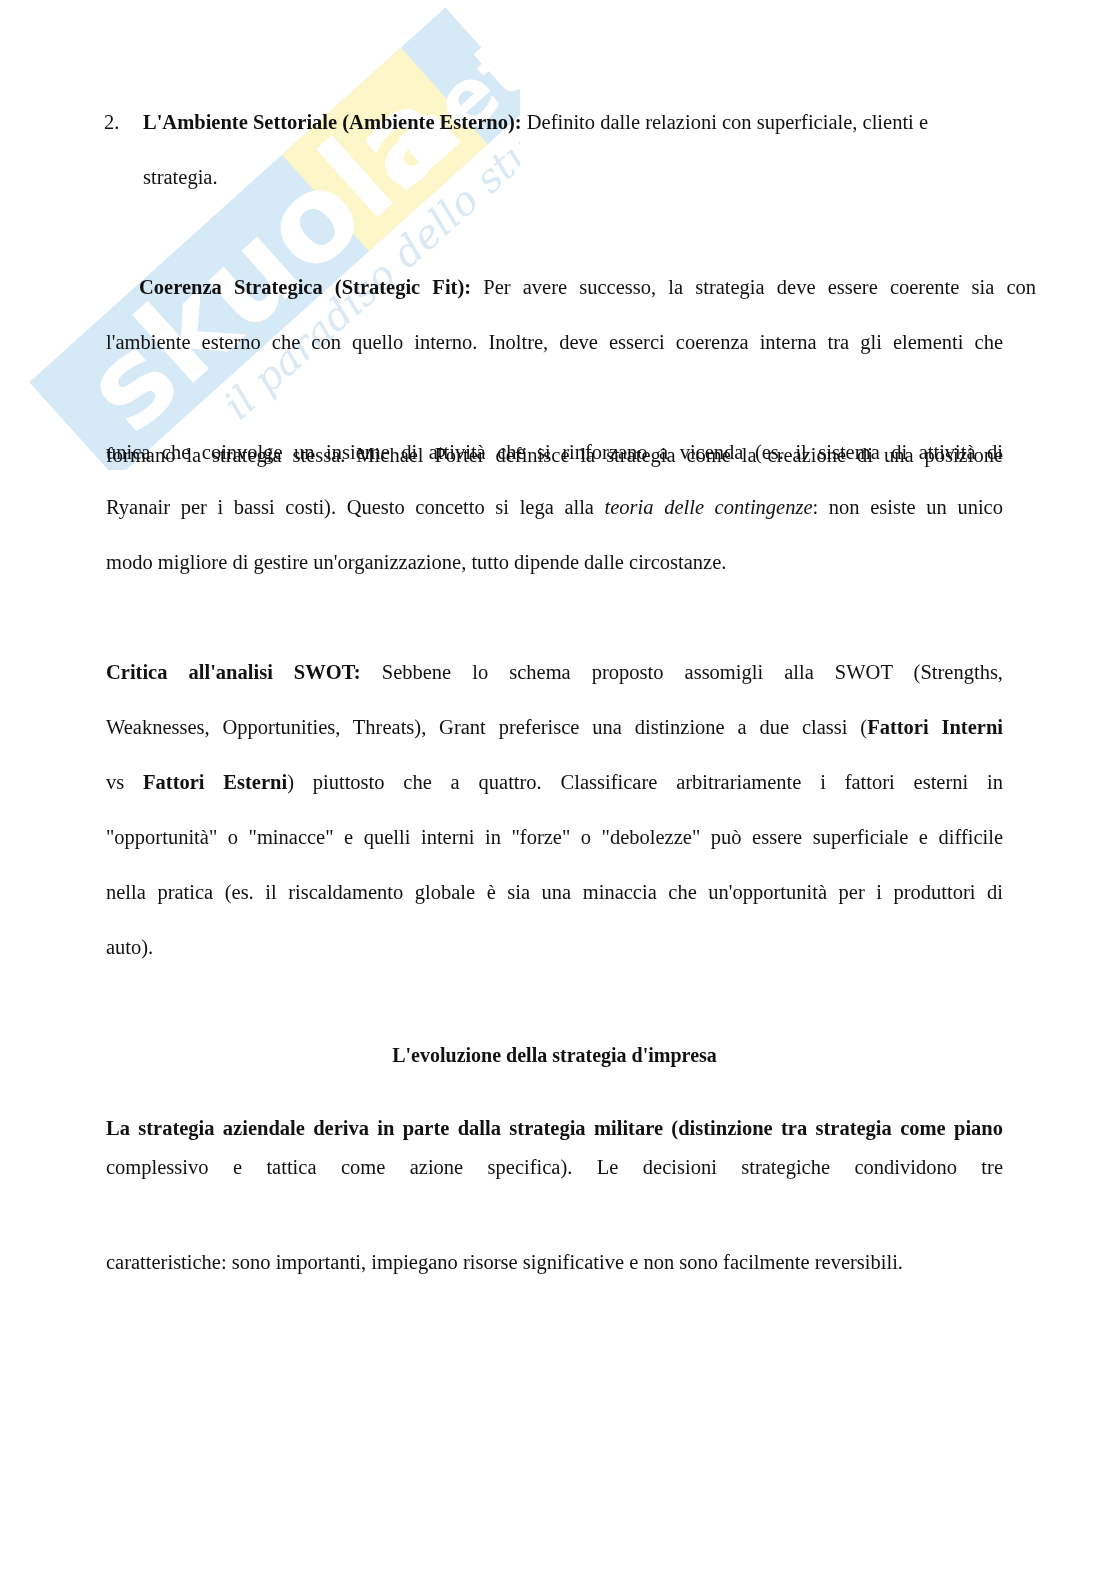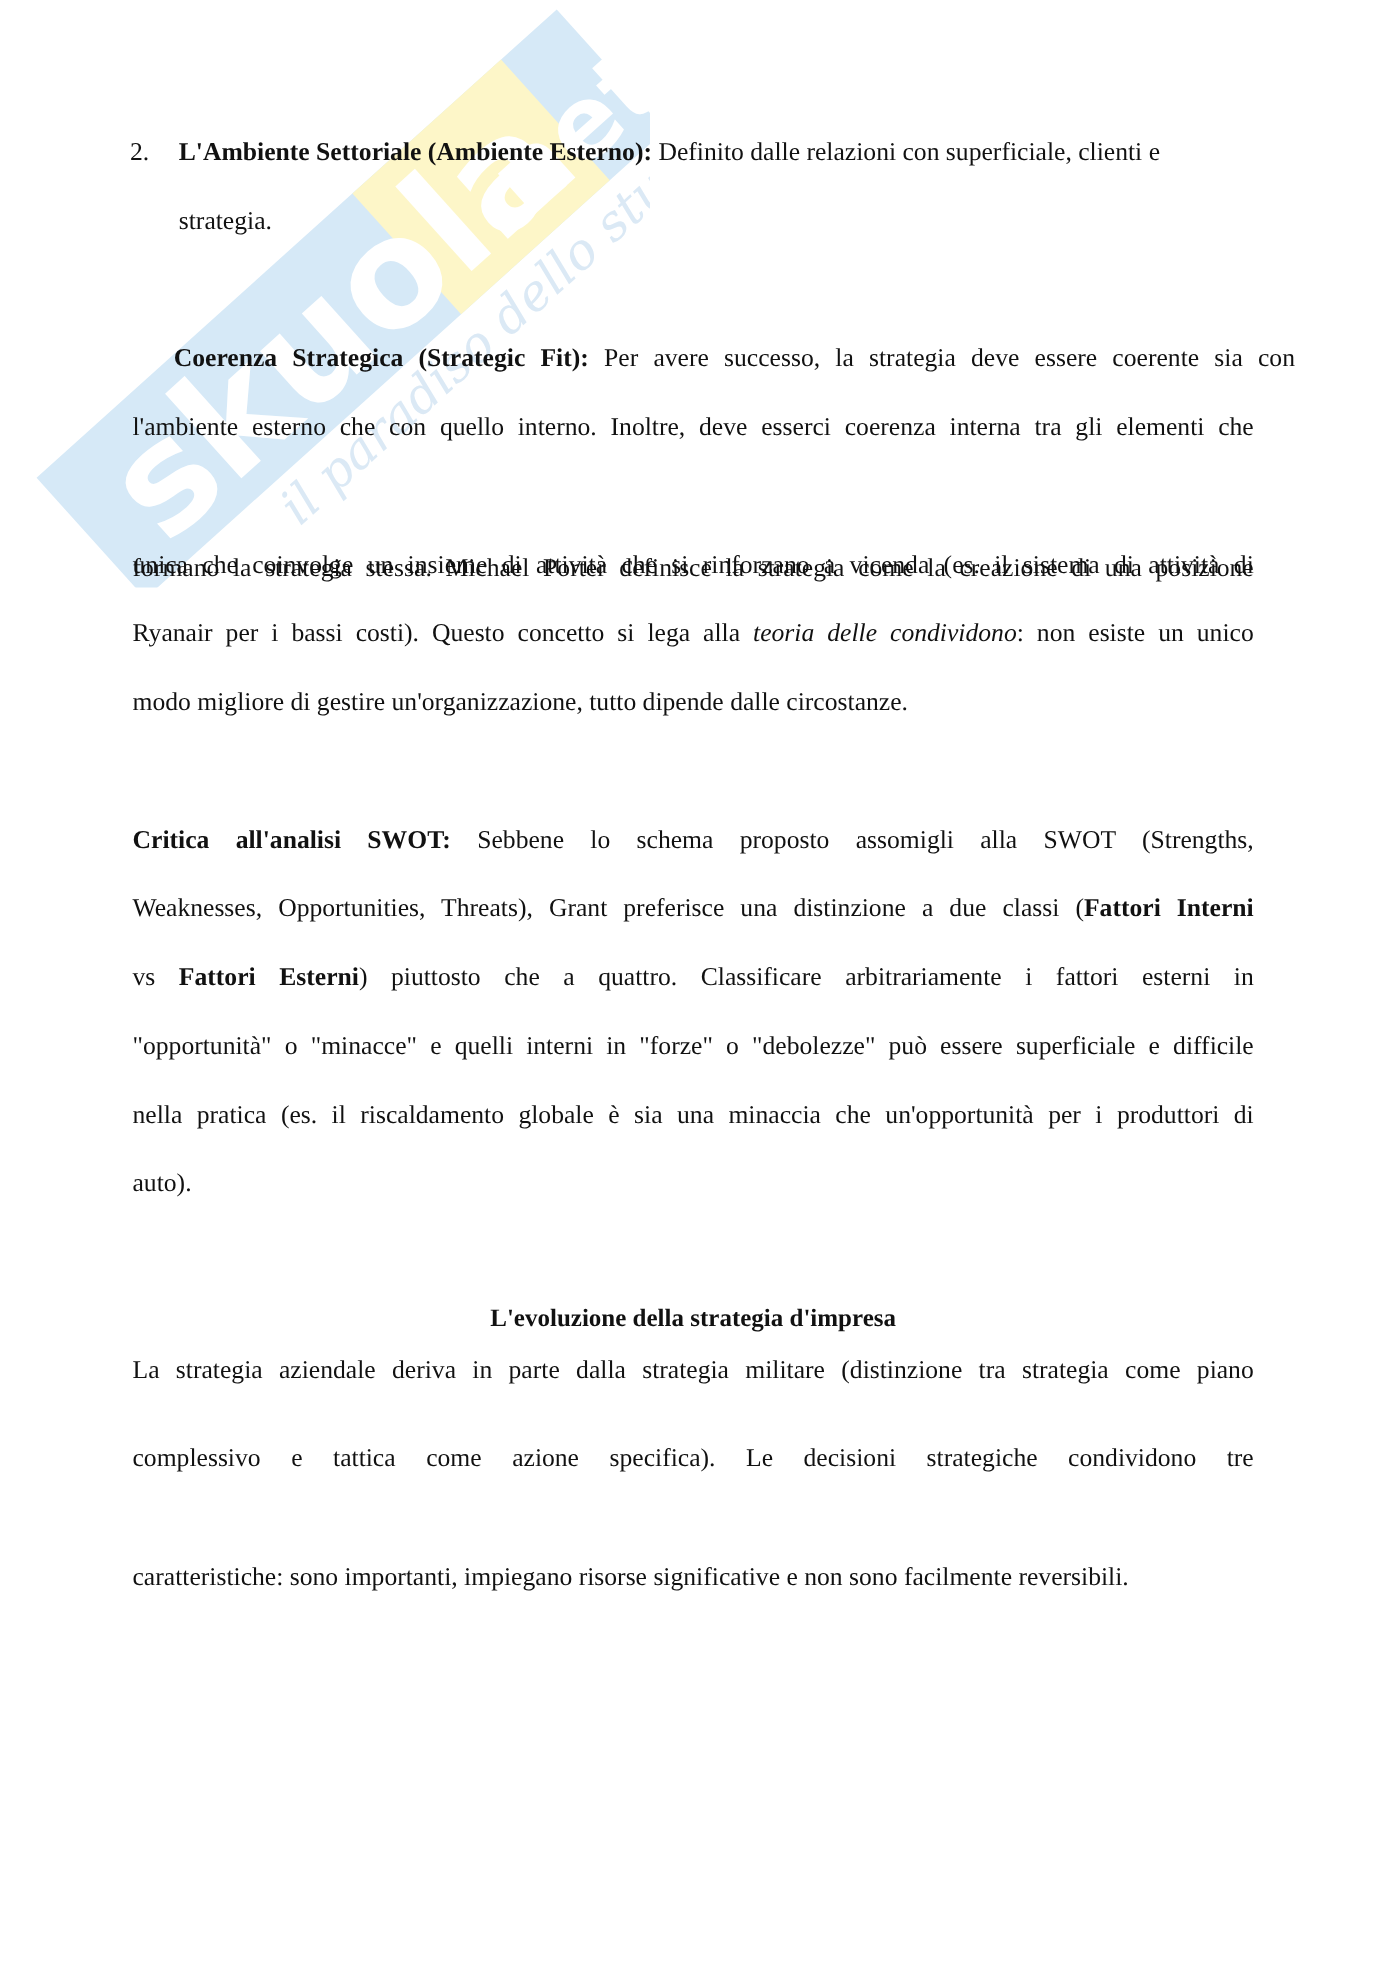--- a/index.html
+++ b/index.html
@@ -45,37 +45,37 @@
       <span>strategia.</span>
     </div>
 
     <div class="line just" style="top:275px;margin-left:33px;">
       <b>Coerenza Strategica (Strategic Fit):</b><span> Per avere successo, la strategia deve essere coerente sia con</span>
     </div>
     <div class="line just" style="top:330px;">l'ambiente esterno che con quello interno. Inoltre, deve esserci coerenza interna tra gli elementi che</div>
     <div class="line just" style="top:407px;margin-top:36px;">formano la strategia stessa. Michael Porter definisce la strategia come la creazione di una posizione</div>
     <div class="line just" style="top:440px;">unica che coinvolge un insieme di attività che si rinforzano a vicenda (es. il sistema di attività di</div>
     <div class="line just" style="top:495px;">
-      <span>Ryanair per i bassi costi). Questo concetto si lega alla </span><i>teoria delle condividono</i><span>: non esiste un unico</span>
+      <span>Ryanair per i bassi costi). Questo concetto si lega alla </span><i>teoria delle contingenze</i><span>: non esiste un unico</span>
     </div>
     <div class="line" style="top:550px;">modo migliore di gestire un'organizzazione, tutto dipende dalle circostanze.</div>
 
     <div class="line just" style="top:660px;">
       <b>Critica all'analisi SWOT:</b><span> Sebbene lo schema proposto assomigli alla SWOT (Strengths,</span>
     </div>
     <div class="line just" style="top:715px;">
       <span>Weaknesses, Opportunities, Threats), Grant preferisce una distinzione a due classi (</span><b>Fattori Interni</b>
     </div>
     <div class="line just" style="top:770px;">
       <span>vs </span><b>Fattori Esterni</b><span>) piuttosto che a quattro. Classificare arbitrariamente i fattori esterni in</span>
     </div>
     <div class="line just" style="top:825px;">"opportunità" o "minacce" e quelli interni in "forze" o "debolezze" può essere superficiale e difficile</div>
     <div class="line just" style="top:880px;">nella pratica (es. il riscaldamento globale è sia una minaccia che un'opportunità per i produttori di</div>
     <div class="line" style="top:935px;">auto).</div>
 
     <div class="heading" style="top:1044px;text-align:center;">L'evoluzione della strategia d'impresa</div>
 
-    <div class="line just" style="top:1084px;">La strategia aziendale deriva in parte dalla strategia militare (distinzione tra strategia come piano</div>
+    <div class="line just" style="top:1116px;font-weight:bold;">La strategia aziendale deriva in parte dalla strategia militare (distinzione tra strategia come piano</div>
     <div class="line just" style="top:1155px;">complessivo e tattica come azione specifica). Le decisioni strategiche condividono tre</div>
     <div class="line" style="top:1210px;margin-top:40px;">caratteristiche: sono importanti, impiegano risorse significative e non sono facilmente reversibili.</div>
 
   </div>
 </div>
 
 </body></html>

